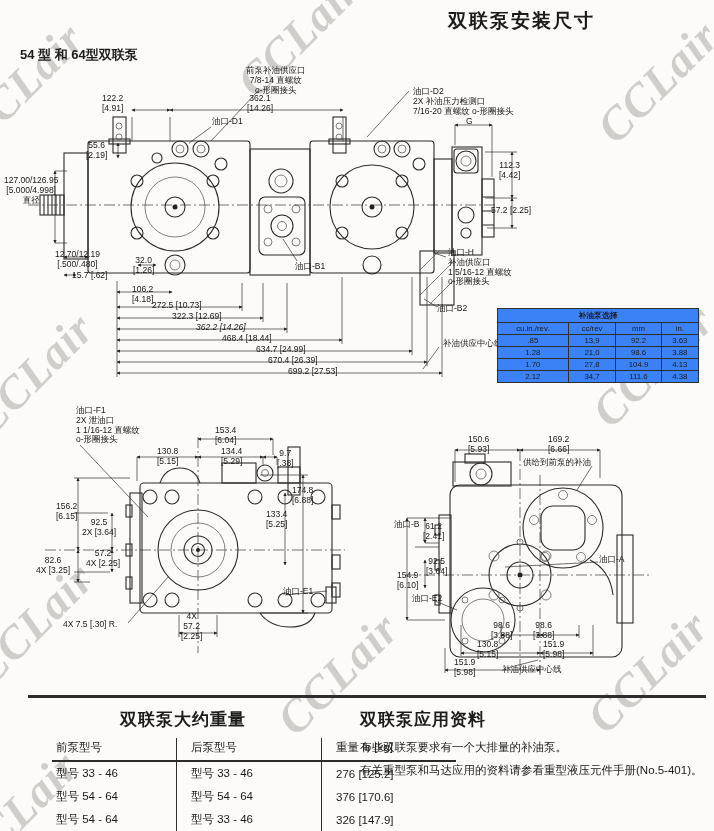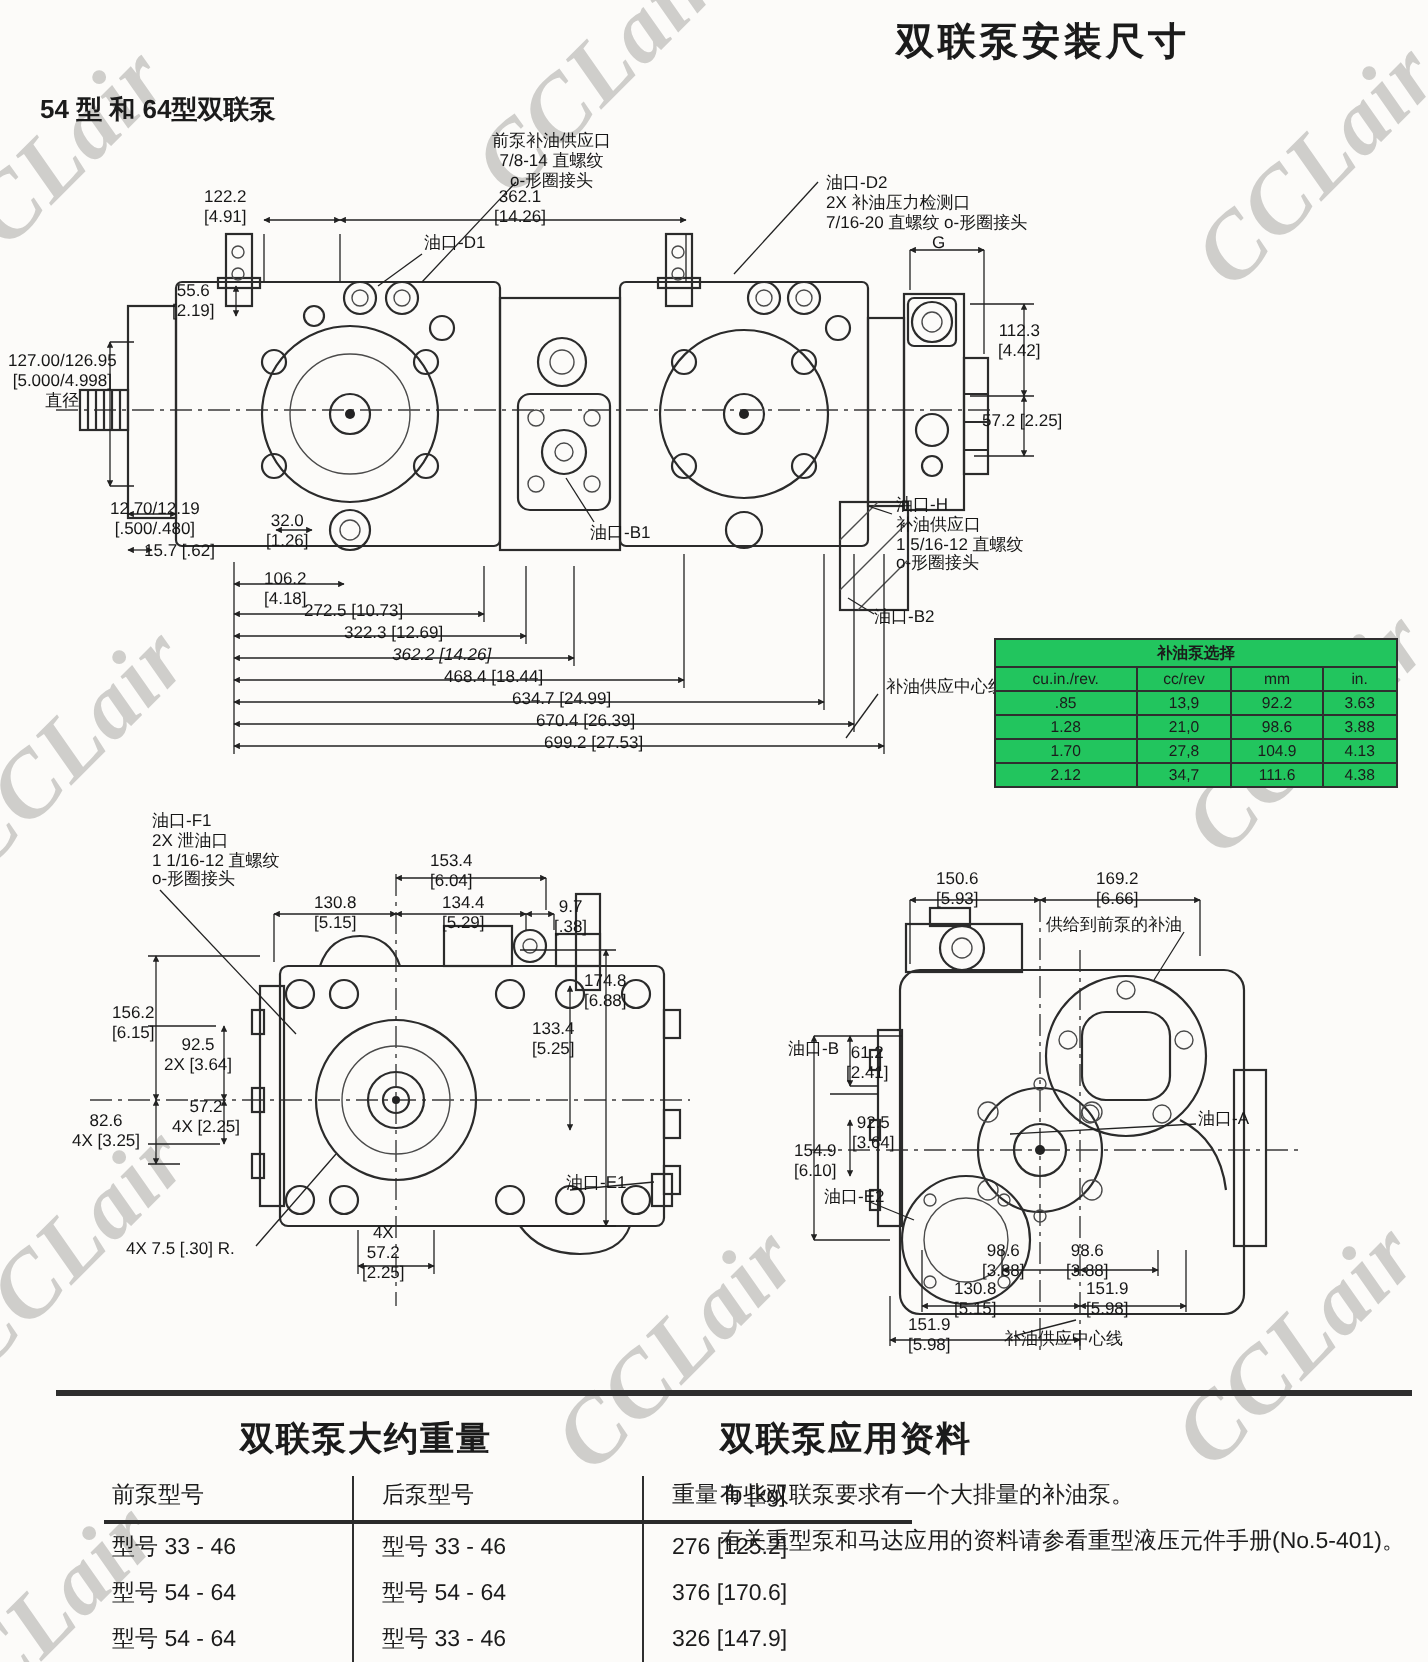--- a/index.html
+++ b/index.html
@@ -17,22 +17,22 @@
   .ann{position:absolute;font-size:8.5px;line-height:1.15;white-space:pre-line;text-align:center;
        color:#161616;}
   
   svg{position:absolute;overflow:visible;}
   .ln{fill:none;stroke:#2b2b2b;stroke-width:1.1;}
   .th{fill:none;stroke:#4a4a4a;stroke-width:0.7;}
   .dim{fill:none;stroke:#222;stroke-width:0.65;}
   .cl{fill:none;stroke:#3a3a3a;stroke-width:0.7;stroke-dasharray:11 3 2 3;}
   .dt{fill:#222;stroke:none;}
   
-  .cp-table{position:absolute;left:497px;top:319px;width:202px;border-collapse:collapse;
-            font-size:7.8px;background:#22c55e;}
+  .cp-table{position:absolute;left:497px;top:308px;width:202px;border-collapse:collapse;
+            font-size:7.8px;background:#3b82f6;}
   .cp-table th,.cp-table td{border:0.9px solid #2f2f2f;text-align:center;padding:1px 2px;
             font-weight:400;}
   .cp-table .tt{font-weight:700;}
   
   .divider{position:absolute;left:28px;top:695px;width:678px;height:2.5px;background:#2e2e2e;}
   
   .wt-title{position:absolute;left:120px;top:708px;font-size:17px;font-weight:700;letter-spacing:1px;}
   .wt-table{position:absolute;left:52px;top:738px;border-collapse:collapse;font-size:11.5px;}
   .wt-table th{font-weight:400;text-align:left;padding:2px 10px 5px 4px;}
   .wt-table td{padding:4px 10px 4px 4px;}
@@ -332,21 +332,21 @@
 1 5/16-12 直螺纹
 o-形圈接头</div>
       <div class="ann" style="left: 132px; top: 285px;">106.2
 [4.18]</div>
       <div class="ann" style="left: 152px; top: 301px;">272.5 [10.73]</div>
       <div class="ann" style="left: 172px; top: 312px;">322.3 [12.69]</div>
       <div class="ann" style="left: 196px; top: 323px; font-style: italic;">362.2 [14.26]</div>
       <div class="ann" style="left: 222px; top: 334px;">468.4 [18.44]</div>
       <div class="ann" style="left: 256px; top: 345px;">634.7 [24.99]</div>
       <div class="ann" style="left: 268px; top: 356px;">670.4 [26.39]</div>
-      <div class="ann" style="left: 272px; top: 367px;">699.2 [27.53]</div>
+      <div class="ann" style="left: 288px; top: 367px;">699.2 [27.53]</div>
       <div class="ann" style="left: 437px; top: 304px;">油口-B2</div>
       <div class="ann" style="left: 443px; top: 339px; text-align: left;">补油供应中心线</div>
     </div>
   <div class="ann-layer">
       <div class="ann" style="left: 76px; top: 406px; text-align: left;">油口-F1
 2X  泄油口
 1 1/16-12 直螺纹
 o-形圈接头</div>
       <div class="ann" style="left: 215px; top: 426px;">153.4
 [6.04]</div>

